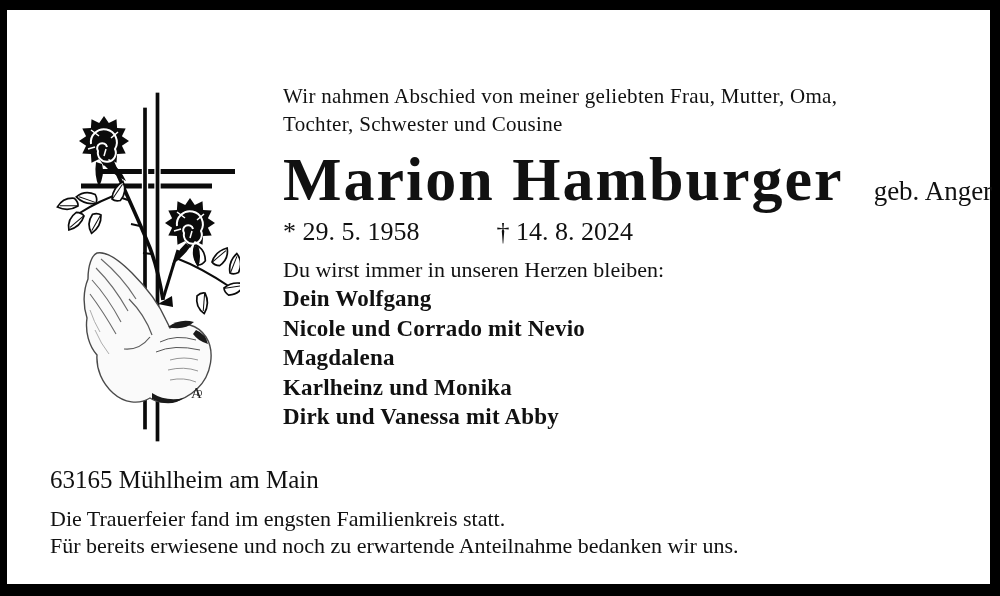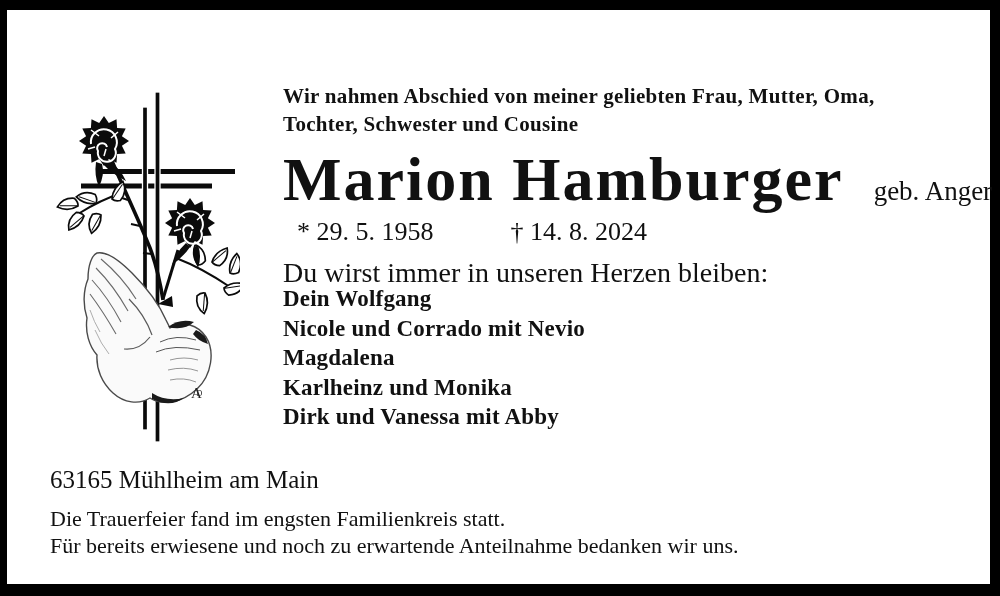--- a/index.html
+++ b/index.html
@@ -14,36 +14,36 @@
   }
   .motto{
     position:absolute;top:28px;right:45px;
     font-style:italic;font-size:22px;letter-spacing:.2px;
   }
   .artwork{
     position:absolute;left:48px;top:75px;width:185px;height:372px;
   }
   .intro{
     position:absolute;left:276px;top:72px;
-    font-size:21px;line-height:28px;letter-spacing:.3px;font-weight:bold;
+    font-size:21px;line-height:28px;letter-spacing:.3px;
   }
   .name-row{
     position:absolute;left:276px;top:138px;
     display:flex;align-items:baseline;gap:30px;white-space:nowrap;
   }
   .name{
     font-size:62px;font-weight:bold;line-height:62px;letter-spacing:2px;
   }
   .maiden{font-size:27px;font-family:Liberation Serif, serif;}
   .dates{
     position:absolute;left:276px;top:207px;font-size:26px;white-space:nowrap;
   }
-  .dates .birth{display:inline-block;width:207px;margin-left:14px;}
+  .dates .birth{display:inline-block;width:207px;}
   .farewell{
-    position:absolute;left:276px;top:247px;font-size:28px;
+    position:absolute;left:276px;top:247px;font-size:22px;
   }
   .mourners{
     position:absolute;left:276px;top:274px;
     font-size:23px;font-weight:bold;line-height:29.5px;letter-spacing:.2px;
   }
   .address{
     position:absolute;left:43px;top:456px;font-size:25px;
   }
   .closing{
     position:absolute;left:43px;top:496px;font-size:22px;line-height:26.5px;

